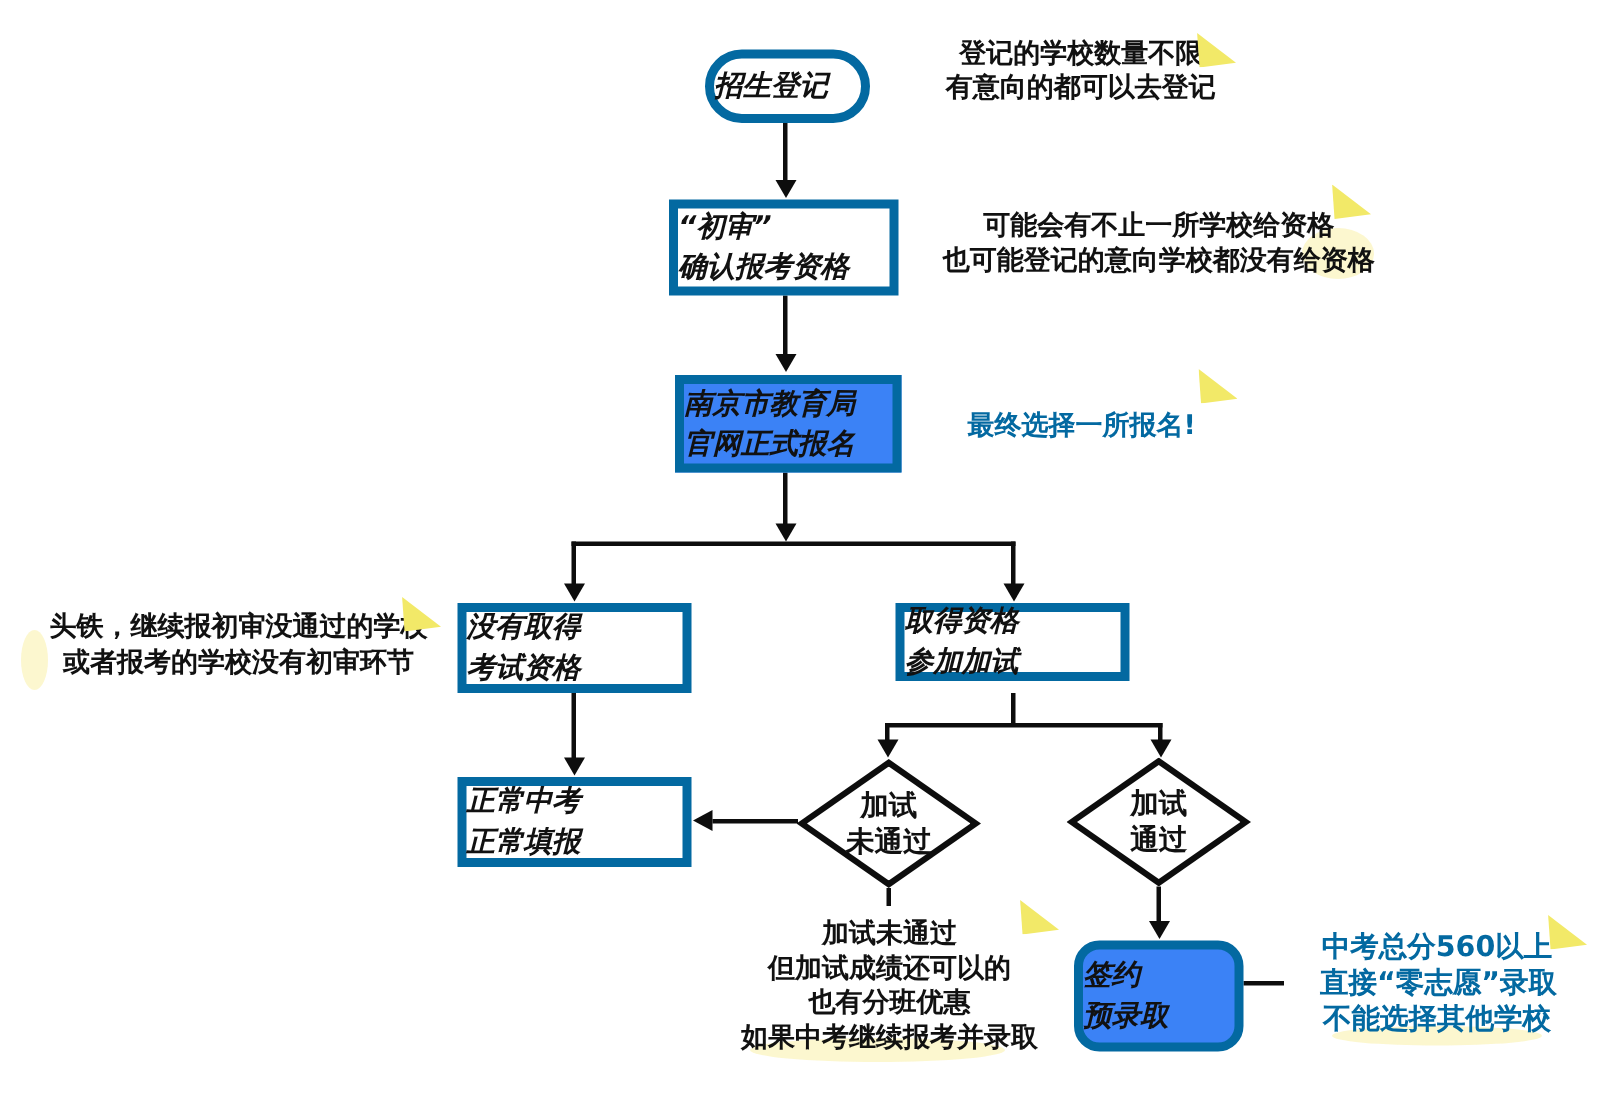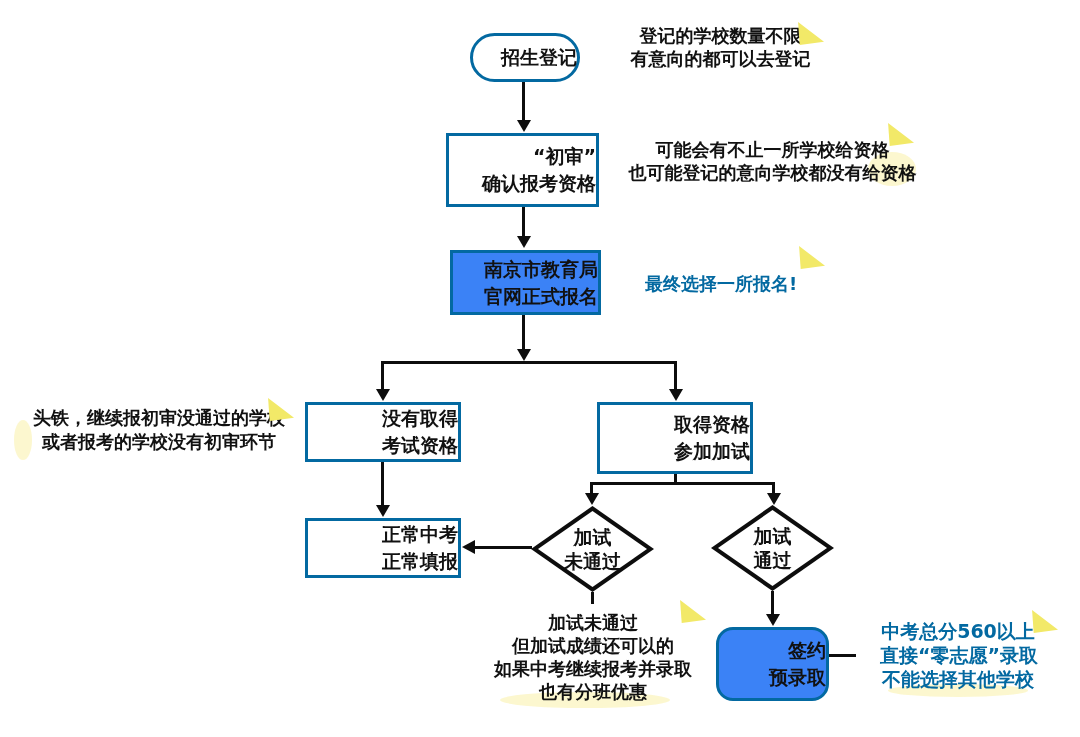--- a/index.html
+++ b/index.html
@@ -1,22 +1,22 @@
 <!DOCTYPE html>
 <html><head>
 <meta charset="utf-8">
 <style>
   html,body{margin:0;padding:0;background:#fff;}
   body{width:1080px;height:737px;position:relative;overflow:hidden;
        font-family:"DejaVu Sans","Liberation Sans",sans-serif;color:#111;}
   .stage{position:absolute;left:0;top:0;width:1080px;height:737px;background:#fff;}
 
   
-  .node{position:absolute;display:flex;flex-direction:column;align-items:flex-end;justify-content:center;
-        border:3px solid #0369a1;background:#fff;box-sizing:border-box;text-align:center;}
+  .node{position:absolute;display:flex;flex-direction:column;align-items:flex-start;justify-content:center;
+        border:6px solid #0369a1;background:#fff;box-sizing:border-box;text-align:center;font-style:italic;}
   .node .nline{font-size:19px;font-weight:700;line-height:27px;white-space:nowrap;}
   .capsule{border-radius:26px;}
   .orange{background:#3b82f6;}
 
   
   .diamond{position:absolute;}
   .d-outer{position:absolute;left:0;top:0;right:0;bottom:0;background:#0d0d0d;
            clip-path:polygon(50% 0,100% 50%,50% 100%,0 50%);}
   .d-inner{position:absolute;left:7px;top:5px;right:7px;bottom:5px;background:#fff;
            clip-path:polygon(50% 0,100% 50%,50% 100%,0 50%);}
@@ -88,36 +88,36 @@
 
   <div class="vline" style="left:771px;top:591px;height:25px;"></div>
   <div class="ah-down" style="left:766px;top:614px;"></div>
 
   <div class="hline" style="left:829px;top:654px;width:27px;"></div>
 
   <div class="node capsule" style="left:470px;top:33px;width:110px;height:49px;">
     <div class="nline">招生登记</div>
   </div>
 
-  <div class="node" style="left:446px;top:133px;width:153px;height:74px;">
+  <div class="node" style="left:446px;top:133px;width:153px;height:64px;">
     <div class="nline">“初审”</div>
     <div class="nline">确认报考资格</div>
   </div>
 
   <div class="node orange" style="left:450px;top:250px;width:151px;height:65px;">
     <div class="nline">南京市教育局</div>
     <div class="nline">官网正式报名</div>
   </div>
 
   <div class="node" style="left:305px;top:402px;width:156px;height:60px;">
     <div class="nline">没有取得</div>
     <div class="nline">考试资格</div>
   </div>
 
-  <div class="node" style="left:597px;top:402px;width:156px;height:72px;">
+  <div class="node" style="left:597px;top:402px;width:156px;height:52px;">
     <div class="nline">取得资格</div>
     <div class="nline">参加加试</div>
   </div>
 
   <div class="node" style="left:305px;top:518px;width:156px;height:60px;">
     <div class="nline">正常中考</div>
     <div class="nline">正常填报</div>
   </div>
 
   <div class="diamond" style="left:531px;top:506px;width:123px;height:86px;">
@@ -141,39 +141,39 @@
   <div class="node orange" style="left:716px;top:627px;width:113px;height:74px;border-radius:17px;">
     <div class="nline">签约</div>
     <div class="nline">预录取</div>
   </div>
 
   <div class="ann" style="left:628px;top:24px;width:185px;">
     <div class="aline">登记的学校数量不限</div>
     <div class="aline">有意向的都可以去登记</div>
   </div>
 
-  <div class="ann" style="left:625px;top:139px;width:295px;font-family:Liberation Serif, serif;">
+  <div class="ann" style="left:625px;top:139px;width:295px;">
     <div class="aline">可能会有不止一所学校给资格</div>
     <div class="aline">也可能登记的意向学校都没有给资格</div>
   </div>
 
   <div class="ann ann-left" style="left:645px;top:272px;">
     <span class="black">最终</span><span class="red">选择一所报名!</span>
   </div>
 
   <div class="ann" style="left:28px;top:406px;width:262px;line-height:24px;">
     <div class="aline">头铁，继续报初审没通过的学校</div>
     <div class="aline">或者报考的学校没有初审环节</div>
   </div>
 
   <div class="ann" style="left:468px;top:611px;width:250px;">
     <div class="aline">加试未通过</div>
     <div class="aline">但加试成绩还可以的</div>
+    <div class="aline">也有分班优惠</div>
     <div class="aline">如果中考继续报考并录取</div>
-    <div class="aline">也有分班优惠</div>
   </div>
 
   <div class="ann red" style="left:880px;top:619px;width:156px;line-height:24px;font-size:19px;">
     <div class="aline">中考总分560以上</div>
     <div class="aline">直接“零志愿”录取</div>
     <div class="aline">不能选择其他学校</div>
   </div>
 
   <div class="ymark" style="left:797px;top:22px;"></div>
   <div class="ymark" style="left:887px;top:123px;"></div>

